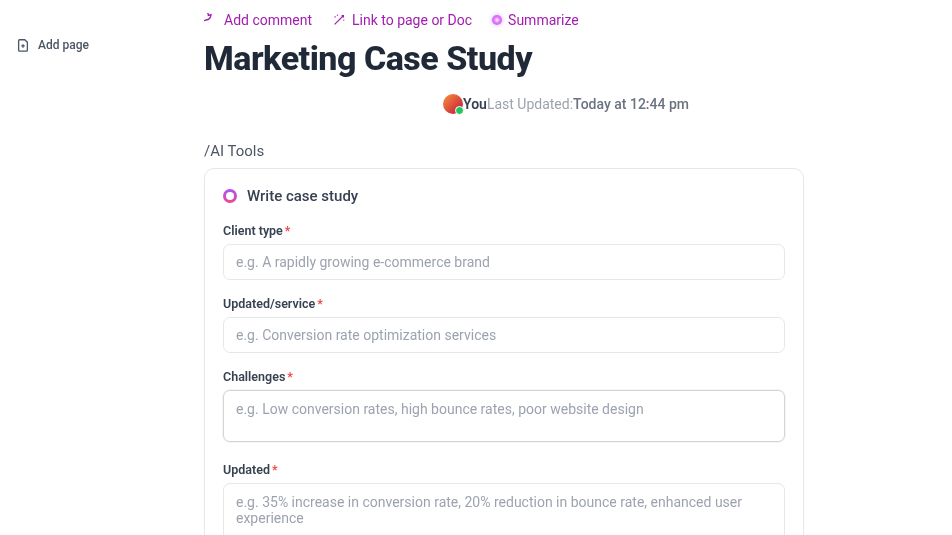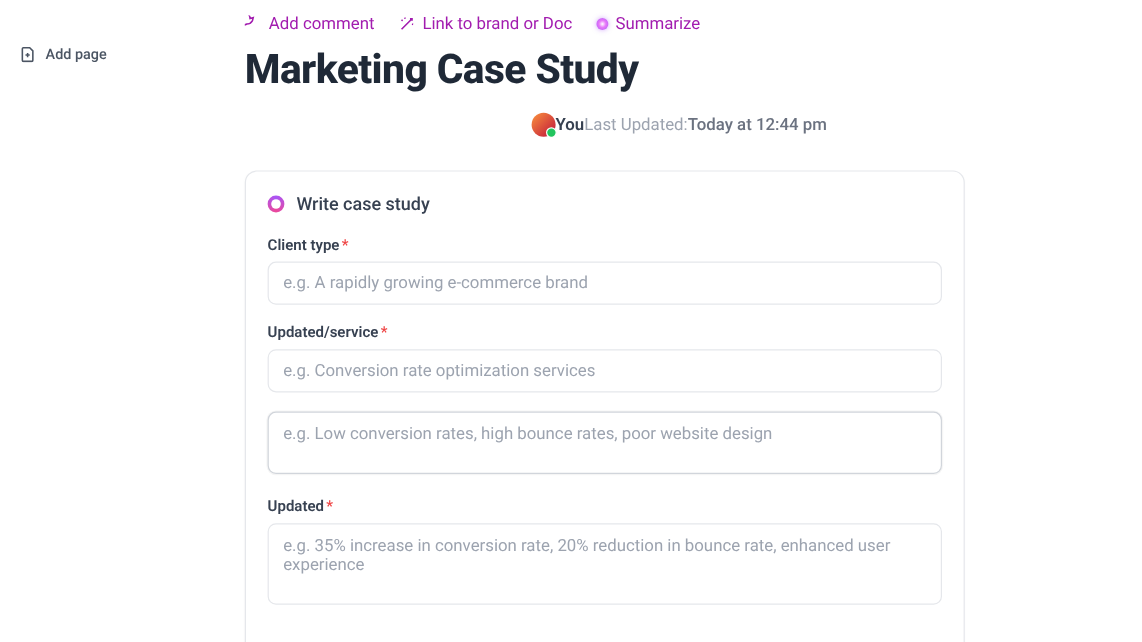--- a/index.html
+++ b/index.html
@@ -217,37 +217,38 @@
     <div class="toolbar-item">
       <svg viewBox="0 0 16 16" fill="none" stroke="currentColor" stroke-width="1.5">
         <path d="M14 8a6 6 0 1 1-3 5.2L8 14l.8-3A6 6 0 0 1 14 8z" transform="rotate(180 8 8)"></path>
       </svg>
       <span>Add comment</span>
     </div>
     <div class="toolbar-item">
       <svg viewBox="0 0 16 16" fill="none" stroke="currentColor" stroke-width="1.5">
         <path d="M3 13L13 3M11 3h2v2M3 5l1-1M6 2l.5 1M13 8l1 .5"></path>
       </svg>
-      <span>Link to brand or Doc</span>
+      <span>Link to page or Doc</span>
     </div>
     <div class="toolbar-item">
       <span class="spark-icon"></span>
       <span>Summarize</span>
     </div>
   </div>
 
   <h1 class="page-title">Marketing Case Study</h1>
 
   <div class="meta-row">
     <div class="avatar"></div>
     <span class="author">You</span>
     <span class="updated-label">Last Updated:</span>
     <span class="updated-value">Today at 12:44 pm</span>
   </div>
 
+  <div class="ai-tools-text">/AI Tools</div>
 
   <div class="panel">
     <div class="panel-header">
       <span class="ai-icon"></span>
       <span>Write case study</span>
     </div>
 
     <div class="field">
       <label class="field-label">
         <span>Client type</span><span class="required">*</span>
@@ -256,20 +257,23 @@
     </div>
 
     <div class="field">
       <label class="field-label">
         <span>Updated/service</span><span class="required">*</span>
       </label>
       <input type="text" class="text-input" placeholder="e.g. Conversion rate optimization services" style="">
     </div>
 
     <div class="field">
+      <label class="field-label">
+        <span>Challenges</span><span class="required">*</span>
+      </label>
       <textarea class="text-area text-area-challenges focused" placeholder="e.g. Low conversion rates, high bounce rates, poor website design" style=""></textarea>
     </div>
 
     <div class="field">
       <label class="field-label">
         <span>Updated</span><span class="required">*</span>
       </label>
       <textarea class="text-area text-area-results" placeholder="e.g. 35% increase in conversion rate, 20% reduction in bounce rate, enhanced user experience" style=""></textarea>
     </div>
   </div>

